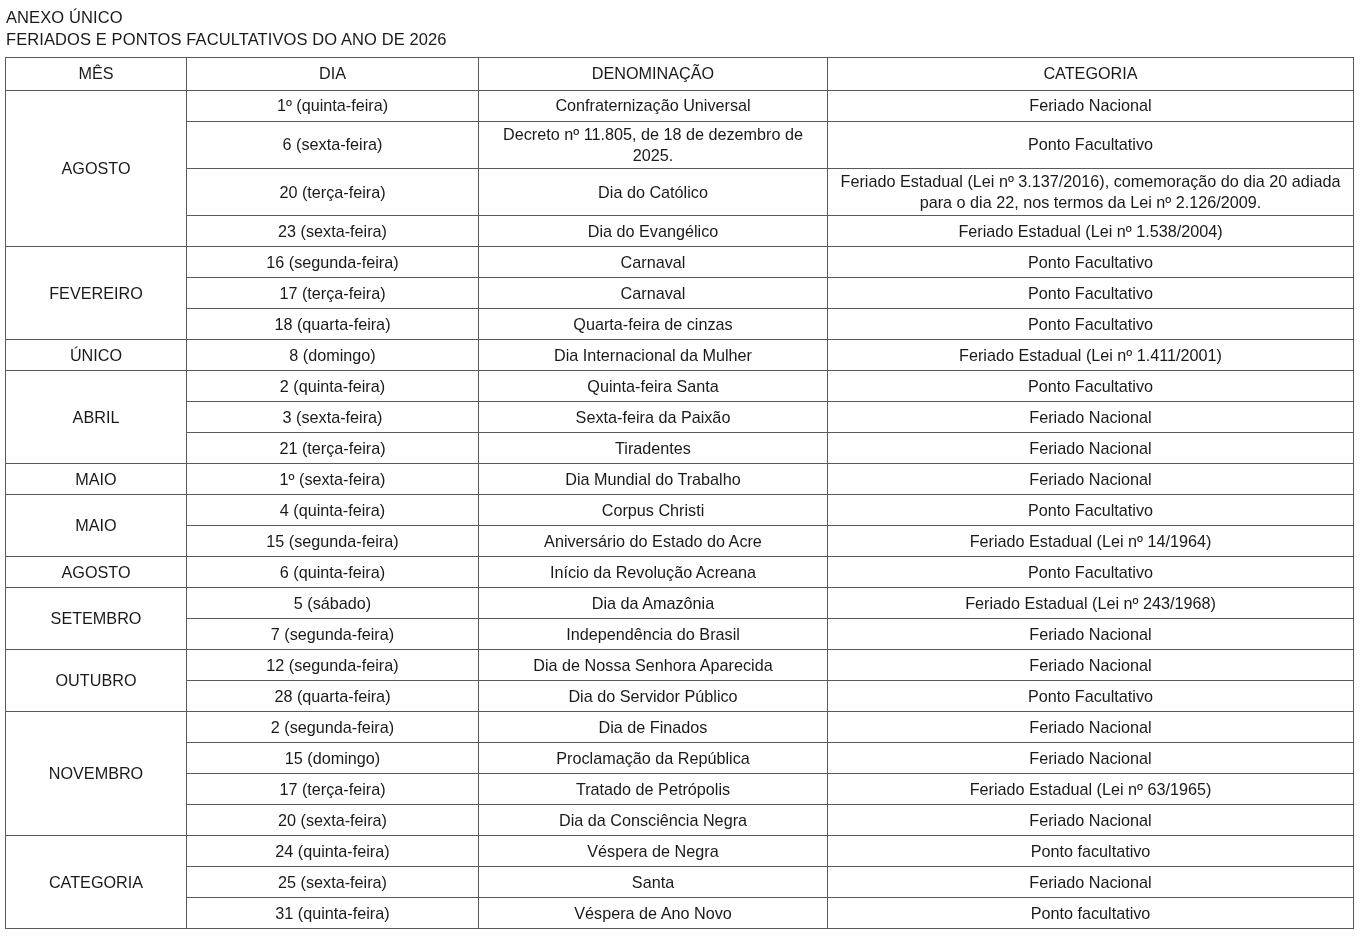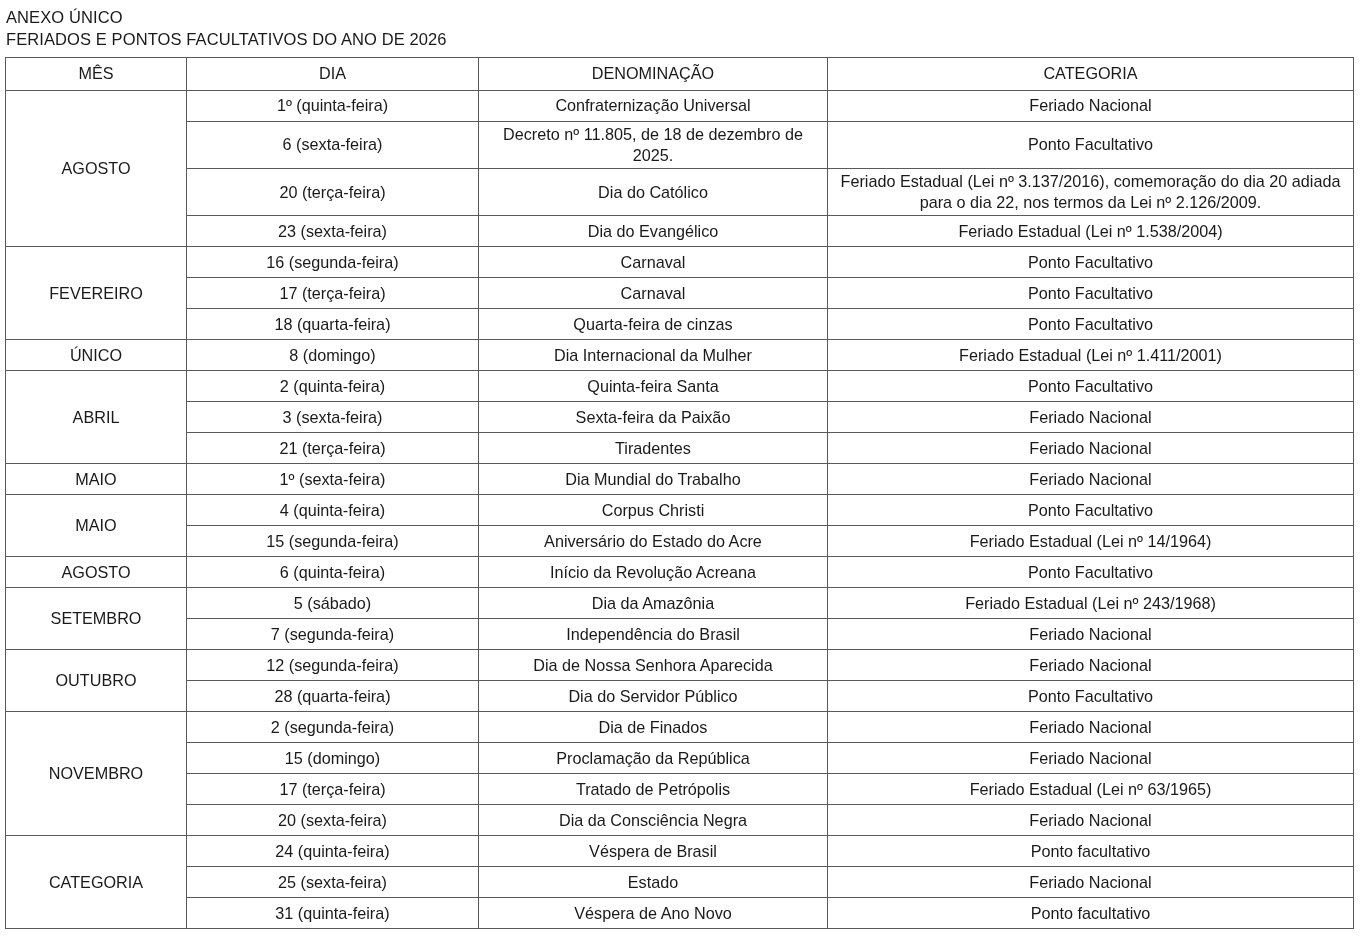--- a/index.html
+++ b/index.html
@@ -226,26 +226,26 @@
           <td class="cell-cat">Feriado Estadual (Lei nº 63/1965)</td>
         </tr>
         <tr>
           <td class="cell-day">20 (sexta-feira)</td>
           <td class="cell-name">Dia da Consciência Negra</td>
           <td class="cell-cat">Feriado Nacional</td>
         </tr>
         <tr>
           <td class="cell-month" rowspan="3">CATEGORIA</td>
           <td class="cell-day">24 (quinta-feira)</td>
-          <td class="cell-name">Véspera de Brasil</td>
+          <td class="cell-name">Véspera de Negra</td>
           <td class="cell-cat">Ponto facultativo</td>
         </tr>
         <tr>
           <td class="cell-day">25 (sexta-feira)</td>
-          <td class="cell-name">Estado</td>
+          <td class="cell-name">Santa</td>
           <td class="cell-cat">Feriado Nacional</td>
         </tr>
         <tr>
           <td class="cell-day">31 (quinta-feira)</td>
           <td class="cell-name">Véspera de Ano Novo</td>
           <td class="cell-cat">Ponto facultativo</td>
         </tr>
       </tbody>
   </table>
 

